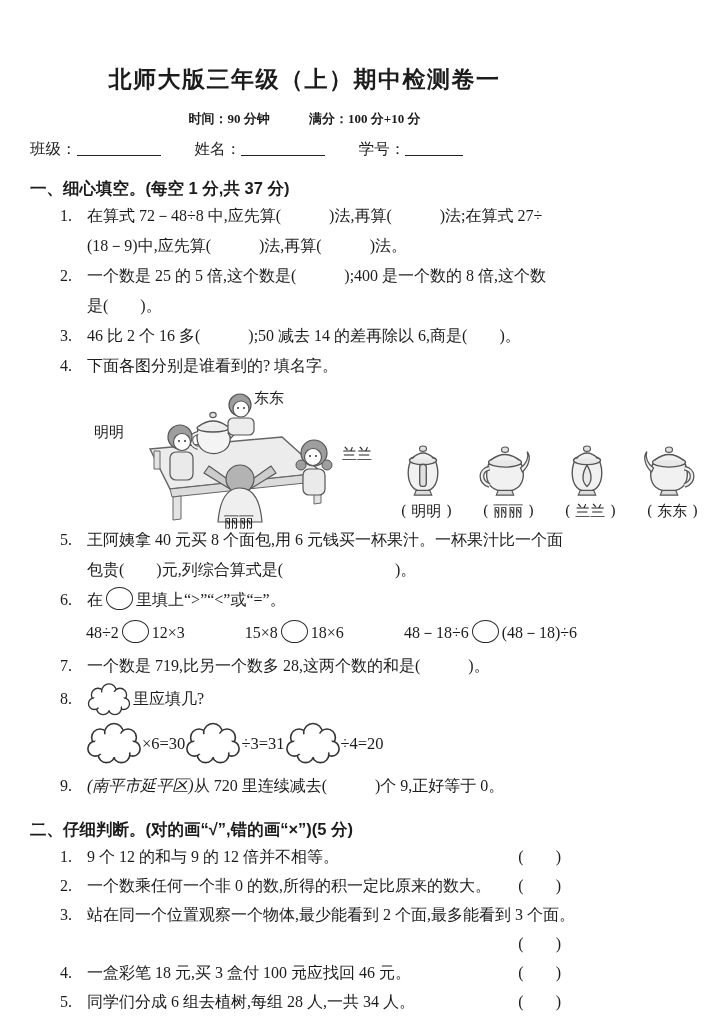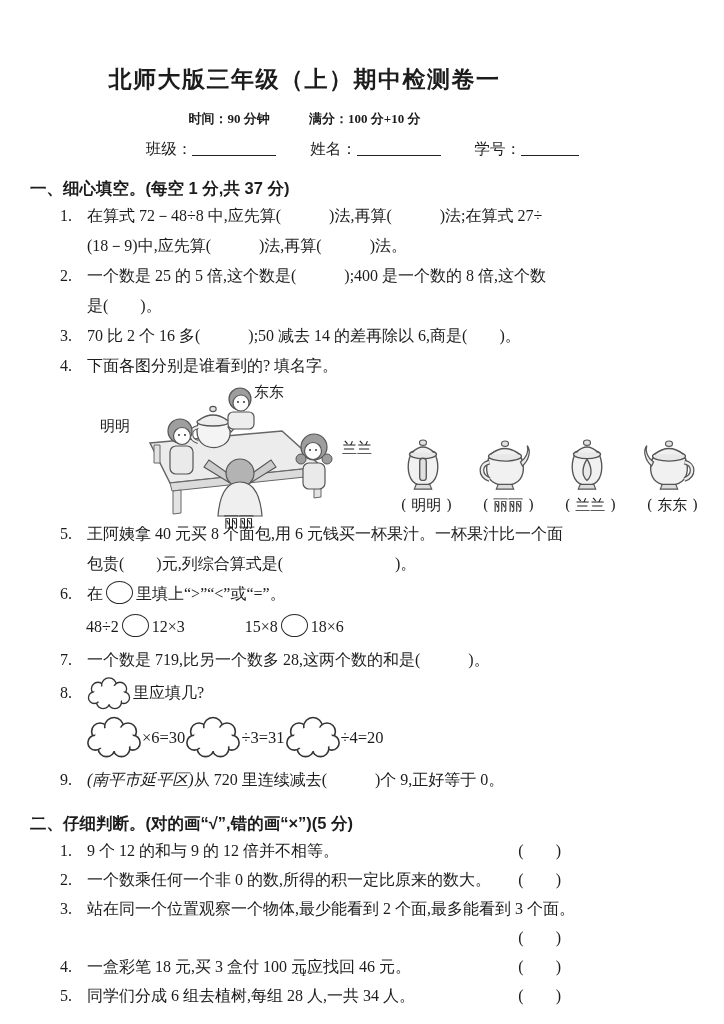--- a/index.html
+++ b/index.html
@@ -5,41 +5,41 @@
   html,body{margin:0;padding:0;background:#fff;}
   body{width:724px;height:1024px;overflow:hidden;position:relative;
        font-family:"Liberation Serif",serif;color:#1c1c1c;
        -webkit-font-smoothing:antialiased;}
   .page{box-sizing:border-box;width:609px;height:1024px;padding:64px 30px 0 30px;position:relative;border-radius:13px;}
 
   .title{text-align:center;font-family:"Liberation Sans",sans-serif;font-weight:700;
          font-size:23px;letter-spacing:1.5px;}
   .meta{text-align:center;font-size:13px;font-weight:700;margin-top:15px;}
   .meta .m2{margin-left:36px;}
-  .fields{text-align:right;margin-top:11px;font-size:15.5px;}
+  .fields{text-align:left;margin-top:11px;font-size:15.5px;}
   .blank-line{display:inline-block;border-bottom:1.4px solid #222;height:15px;vertical-align:-2px;}
   .bl-80{width:84px;} .bl-60{width:58px;}
   .fields .gap{margin-left:30px;}
 
   .sec-head{font-family:"Liberation Sans",sans-serif;font-weight:700;font-size:16.5px;
             margin-top:15px;line-height:26px;}
   .line{line-height:30px;font-size:16px;}
   .first{padding-left:30px;}
   .num{display:inline-block;width:27px;}
   .cont{padding-left:57px;}
 
   .circle{display:inline-block;width:25px;height:21px;border:1.4px solid #2a2a2a;
           border-radius:50%;vertical-align:-5px;margin:0 3px;}
   .cmp-row{display:flex;padding-left:56px;gap:60px;line-height:36px;font-size:16px;align-items:center;}
 
   .eq-row{display:flex;padding-left:56px;align-items:center;height:54px;font-size:16.5px;}
   .eq{display:flex;align-items:center;}
   .cloud-s{vertical-align:-10px;margin-right:2px;}
 
-  .illu-row{display:flex;padding-left:62px;margin-top:4px;height:134px;}
+  .illu-row{display:flex;padding-left:62px;margin-top:10px;height:134px;}
   .scene{position:relative;width:268px;height:132px;flex:0 0 auto;}
   .scene-label{position:absolute;font-size:15px;white-space:nowrap;}
   .pots{display:flex;flex:1;justify-content:space-between;align-items:flex-end;
         margin-left:10px;padding:6px 2px 4px 0;}
   .pot{width:82px;text-align:right;}
   .pot-ans{font-size:15px;margin-top:3px;font-family:"DejaVu Serif",serif;}
 
   .judge-row{display:flex;line-height:29px;font-size:16px;}
   .j-num{display:inline-block;width:27px;flex:0 0 auto;}
   .judge-row .pad{width:30px;flex:0 0 auto;}
@@ -76,21 +76,21 @@
     <span class="num">1.</span><span>在算式 72－48÷8 中,应先算(　　　)法,再算(　　　)法;在算式 27÷</span>
   </div>
   <div class="line cont">(18－9)中,应先算(　　　)法,再算(　　　)法。</div>
 
   <div class="line first">
     <span class="num">2.</span><span>一个数是 25 的 5 倍,这个数是(　　　);400 是一个数的 8 倍,这个数</span>
   </div>
   <div class="line cont">是(　　)。</div>
 
   <div class="line first">
-    <span class="num">3.</span><span>70 比 2 个 16 多(　　　);50 减去 14 的差再除以 6,商是(　　)。</span>
+    <span class="num">3.</span><span>46 比 2 个 16 多(　　　);50 减去 14 的差再除以 6,商是(　　)。</span>
   </div>
 
   <div class="line first">
     <span class="num">4.</span><span>下面各图分别是谁看到的? 填名字。</span>
   </div>
 
   <div class="illu-row">
     <div class="scene">
       <svg width="268" height="132" viewBox="0 0 268 132">
 
@@ -127,23 +127,23 @@
         <circle cx="218" cy="65" r="1" fill="#333"></circle>
           <circle cx="224" cy="65" r="1" fill="#333"></circle>
         <rect x="211" y="78" width="22" height="26" rx="6" fill="#eaeaea" stroke="#555" stroke-width="1.2"></rect>
 
         <polygon points="138,98 112,82 117,75 141,92" fill="#cccccc" stroke="#555" stroke-width="1.1"></polygon>
         <polygon points="158,98 184,82 179,75 155,92" fill="#cccccc" stroke="#555" stroke-width="1.1"></polygon>
         <circle cx="148" cy="88" r="14" fill="#b3b3b3" stroke="#555" stroke-width="1.2"></circle>
         <path d="M126,131 C128,106 136,97 148,97 C160,97 168,106 170,131 Z" fill="#efefef" stroke="#555" stroke-width="1.2"></path>
       </svg>
       <span class="scene-label" style="left:162px;top:-2px;">东东</span>
-      <span class="scene-label" style="left:8px;top:32px;">明明</span>
+      <span class="scene-label" style="left:2px;top:32px;">明明</span>
       <span class="scene-label" style="left:250px;top:54px;">兰兰</span>
-      <span class="scene-label" style="left:132px;top:128px;">丽丽</span>
+      <span class="scene-label" style="left:132px;top:122px;">丽丽</span>
     </div>
 
     <div class="pots">
       <div class="pot">
         <svg class="inline-svg" width="58" height="58" viewBox="0 0 60 60" style="margin:0 auto;">
           <path d="M17,21 C13,31 14,45 22,50 C27,53 33,53 38,50 C46,45 47,31 43,21 Z" fill="#f1f1f1" stroke="#555" stroke-width="1.4"></path>
           <path d="M23,51 L37,51 L39,56 L21,56 Z" fill="#ddd" stroke="#555" stroke-width="1.2"></path>
           <ellipse cx="30" cy="20" rx="14" ry="4.5" fill="#e8e8e8" stroke="#555" stroke-width="1.4"></ellipse>
           <path d="M19,18 Q30,7 41,18" fill="#f0f0f0" stroke="#555" stroke-width="1.4"></path>
           <ellipse cx="30" cy="8" rx="3.6" ry="2.8" fill="#e2e2e2" stroke="#555" stroke-width="1.2"></ellipse>
@@ -195,20 +195,21 @@
     <span class="num">5.</span><span>王阿姨拿 40 元买 8 个面包,用 6 元钱买一杯果汁。一杯果汁比一个面</span>
   </div>
   <div class="line cont">包贵(　　)元,列综合算式是(　　　　　　　)。</div>
 
   <div class="line first">
     <span class="num">6.</span><span>在</span><span class="circle"></span><span>里填上“&gt;”“&lt;”或“=”。</span>
   </div>
   <div class="cmp-row">
     <span><span>48÷2</span><span class="circle"></span><span>12×3</span></span>
     <span><span>15×8</span><span class="circle"></span><span>18×6</span></span>
+    <span><span>48－18÷6</span><span class="circle"></span><span>(48－18)÷6</span></span>
   </div>
 
   <div class="line first">
     <span class="num">7.</span><span>一个数是 719,比另一个数多 28,这两个数的和是(　　　)。</span>
   </div>
 
   <div class="line first" style="line-height:36px;">
     <span class="num">8.</span><svg class="inline-svg cloud-s" width="44" height="34" viewBox="0 0 60 46">
         <g stroke="#333" stroke-width="1.8" fill="#fff">
           <circle cx="15" cy="16" r="9"></circle>

